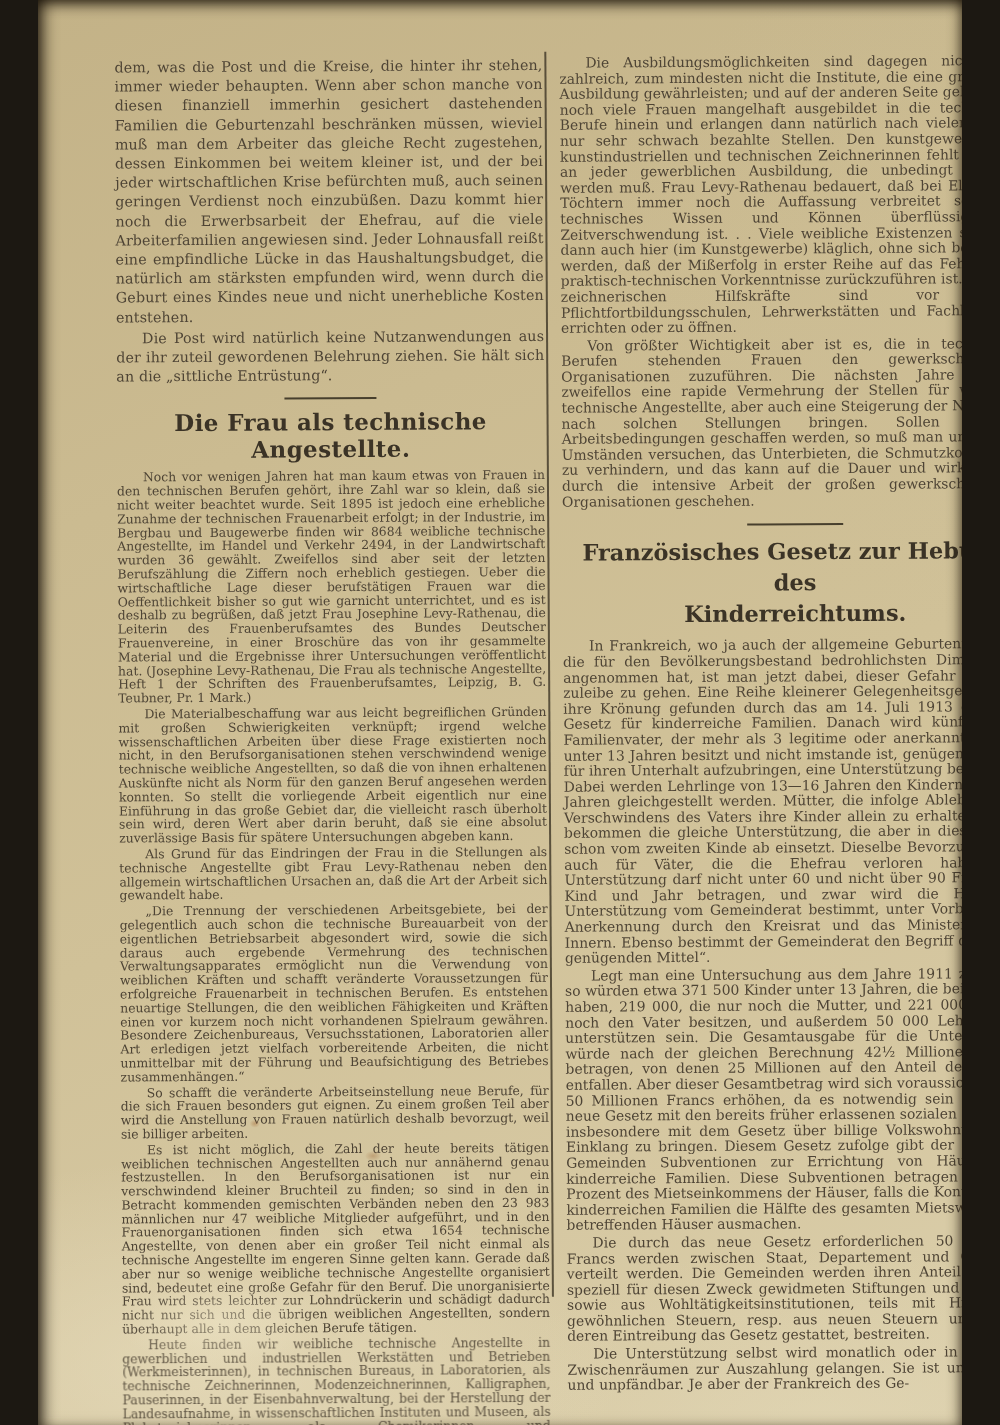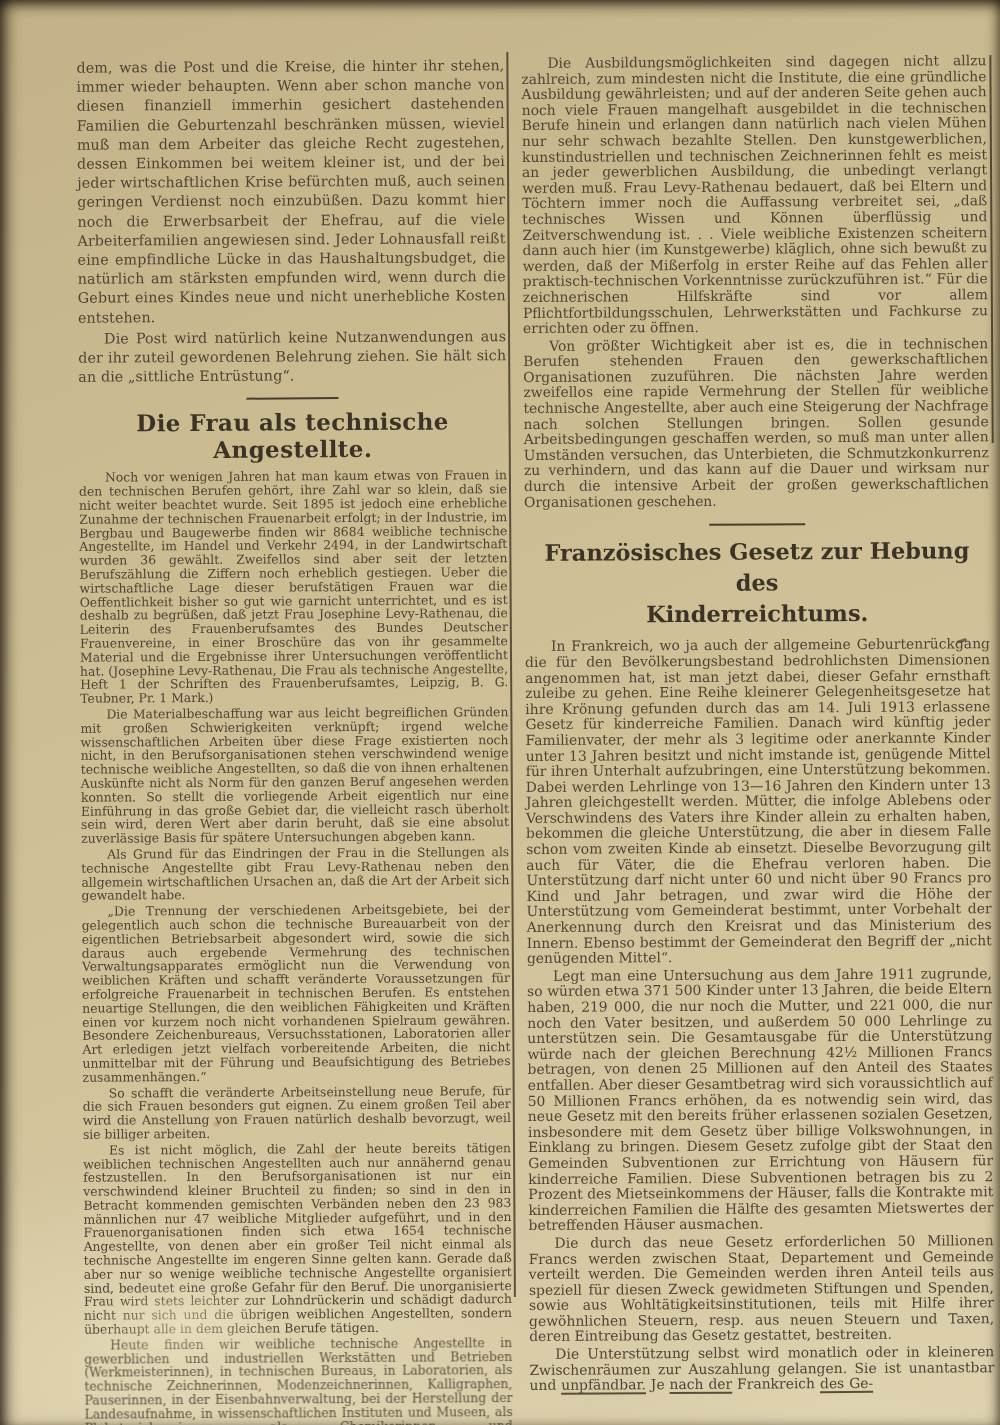--- a/index.html
+++ b/index.html
@@ -1,17 +1,17 @@
 <!DOCTYPE html>
 <html><head>
 <meta charset="utf-8">
 <style>
   html,body{margin:0;padding:0;background:#1c1812;}
   .page{
-    position:relative;width:1000px;height:1425px;margin:0 auto;overflow:hidden;
+    position:relative;width:924px;height:1425px;margin:0 auto;overflow:hidden;
     background:
       radial-gradient(ellipse 600px 300px at 18% 96%, rgba(236,226,196,.55), rgba(236,226,196,0) 70%),
       radial-gradient(ellipse 500px 260px at 85% 100%, rgba(230,219,188,.4), rgba(230,219,188,0) 70%),
       radial-gradient(ellipse 700px 500px at 110% 20%, rgba(205,190,150,.5), rgba(205,190,150,0) 70%),
       linear-gradient(158deg,#c3b287 0%,#cbbb91 30%,#d0c198 55%,#d6c8a2 80%,#dbcfab 100%);
     font-family:"DejaVu Serif","Liberation Serif",serif;
     color:#4e4435;
   }
   .page::after{ 
     content:"";position:absolute;inset:0;pointer-events:none;
@@ -38,21 +38,21 @@
   .divider{position:absolute;left:506px;top:52px;width:2px;height:1245px;background:#453d2b;opacity:.85;}
   .edge-line{position:absolute;left:989px;top:58px;width:2px;height:388px;background:#3a3322;opacity:.8;}
   .margin-mark{position:absolute;left:953px;top:642px;width:10px;height:3px;background:#5a4f3a;transform:rotate(-18deg);border-radius:2px;opacity:.8;}
   .stain-a{position:absolute;left:70px;top:1275px;width:210px;height:90px;border-radius:50%;
     background:radial-gradient(ellipse at center, rgba(240,231,200,.5), rgba(240,231,200,0) 70%);}
   .stain-b{position:absolute;left:320px;top:1150px;width:16px;height:10px;border-radius:50%;
     background:radial-gradient(ellipse at center, rgba(150,90,40,.35), rgba(150,90,40,0) 75%);}
   .stain-c{position:absolute;left:205px;top:1118px;width:10px;height:8px;border-radius:50%;
     background:radial-gradient(ellipse at center, rgba(160,95,40,.4), rgba(160,95,40,0) 75%);}
   .blurry{filter:blur(.35px);opacity:.88;}
-  .pencil-underline{text-decoration:underline;text-decoration-thickness:1.5px;text-underline-offset:2.5px;text-decoration-color:#5a4e38;}
+  .pencil-underline{text-decoration-thickness:1.5px;text-underline-offset:2.5px;text-decoration-color:#5a4e38;}
   .closing{word-spacing:.5px;}
 </style>
 </head>
 <body>
 
 <div class="page">
   <div class="tilt">
 
     <div class="divider"></div>
     <div class="edge-line"></div>
@@ -83,20 +83,20 @@
       <p class="ind">Die Ausbildungsmöglichkeiten sind dagegen nicht allzu zahlreich, zum mindesten nicht die Institute, die eine gründliche Ausbildung gewährleisten; und auf der anderen Seite gehen auch noch viele Frauen mangelhaft ausgebildet in die technischen Berufe hinein und erlangen dann natürlich nach vielen Mühen nur sehr schwach bezahlte Stellen. Den kunstgewerblichen, kunstindustriellen und technischen Zeichnerinnen fehlt es meist an jeder gewerblichen Ausbildung, die unbedingt verlangt werden muß. Frau Levy-Rathenau bedauert, daß bei Eltern und Töchtern immer noch die Auffassung verbreitet sei, „daß technisches Wissen und Können überflüssig und Zeitverschwendung ist. . . Viele weibliche Existenzen scheitern dann auch hier (im Kunstgewerbe) kläglich, ohne sich bewußt zu werden, daß der Mißerfolg in erster Reihe auf das Fehlen aller praktisch-technischen Vorkenntnisse zurückzuführen ist.“ Für die zeichnerischen Hilfskräfte sind vor allem Pflichtfortbildungsschulen, Lehrwerkstätten und Fachkurse zu errichten oder zu öffnen.</p>
       <p class="ind gap">Von größter Wichtigkeit aber ist es, die in technischen Berufen stehenden Frauen den gewerkschaftlichen Organisationen zuzuführen. Die nächsten Jahre werden zweifellos eine rapide Vermehrung der Stellen für weibliche technische Angestellte, aber auch eine Steigerung der Nachfrage nach solchen Stellungen bringen. Sollen gesunde Arbeitsbedingungen geschaffen werden, so muß man unter allen Umständen versuchen, das Unterbieten, die Schmutzkonkurrenz zu verhindern, und das kann auf die Dauer und wirksam nur durch die intensive Arbeit der großen gewerkschaftlichen Organisationen geschehen.</p>
 
       <hr class="rule-r">
 
       <h2 class="head-right"><span>Französisches Gesetz zur Hebung des</span><br><span>Kinderreichtums.</span></h2>
 
       <p class="ind">In Frankreich, wo ja auch der allgemeine Geburtenrückgang die für den Bevölkerungsbestand bedrohlichsten Dimensionen angenommen hat, ist man jetzt dabei, dieser Gefahr ernsthaft zuleibe zu gehen. Eine Reihe kleinerer Gelegenheitsgesetze hat ihre Krönung gefunden durch das am 14. Juli 1913 erlassene Gesetz für kinderreiche Familien. Danach wird künftig jeder Familienvater, der mehr als 3 legitime oder anerkannte Kinder unter 13 Jahren besitzt und nicht imstande ist, genügende Mittel für ihren Unterhalt aufzubringen, eine Unterstützung bekommen. Dabei werden Lehrlinge von 13—16 Jahren den Kindern unter 13 Jahren gleichgestellt werden. Mütter, die infolge Ablebens oder Verschwindens des Vaters ihre Kinder allein zu erhalten haben, bekommen die gleiche Unterstützung, die aber in diesem Falle schon vom zweiten Kinde ab einsetzt. Dieselbe Bevorzugung gilt auch für Väter, die die Ehefrau verloren haben. Die Unterstützung darf nicht unter 60 und nicht über 90 Francs pro Kind und Jahr betragen, und zwar wird die Höhe der Unterstützung vom Gemeinderat bestimmt, unter Vorbehalt der Anerkennung durch den Kreisrat und das Ministerium des Innern. Ebenso bestimmt der Gemeinderat den Begriff der „nicht genügenden Mittel“.</p>
       <p class="ind gap">Legt man eine Untersuchung aus dem Jahre 1911 zugrunde, so würden etwa 371 500 Kinder unter 13 Jahren, die beide Eltern haben, 219 000, die nur noch die Mutter, und 221 000, die nur noch den Vater besitzen, und außerdem 50 000 Lehrlinge zu unterstützen sein. Die Gesamtausgabe für die Unterstützung würde nach der gleichen Berechnung 42½ Millionen Francs betragen, von denen 25 Millionen auf den Anteil des Staates entfallen. Aber dieser Gesamtbetrag wird sich voraussichtlich auf 50 Millionen Francs erhöhen, da es notwendig sein wird, das neue Gesetz mit den bereits früher erlassenen sozialen Gesetzen, insbesondere mit dem Gesetz über billige Volkswohnungen, in Einklang zu bringen. Diesem Gesetz zufolge gibt der Staat den Gemeinden Subventionen zur Errichtung von Häusern für kinderreiche Familien. Diese Subventionen betragen bis zu 2 Prozent des Mietseinkommens der Häuser, falls die Kontrakte mit kinderreichen Familien die Hälfte des gesamten Mietswertes der betreffenden Häuser ausmachen.</p>
       <p class="ind gap">Die durch das neue Gesetz erforderlichen 50 Millionen Francs werden zwischen Staat, Departement und Gemeinde verteilt werden. Die Gemeinden werden ihren Anteil teils aus speziell für diesen Zweck gewidmeten Stiftungen und Spenden, sowie aus Wohltätigkeitsinstitutionen, teils mit Hilfe ihrer gewöhnlichen Steuern, resp. aus neuen Steuern und Taxen, deren Eintreibung das Gesetz gestattet, bestreiten.</p>
-      <p class="ind gap closing"><span>Die Unterstützung selbst wird monatlich oder in kleineren Zwischenräumen zur Auszahlung gelangen. Sie ist unantastbar und </span><span class="pencil-underline">unpfändbar.</span><span> Je </span><span class="pencil-underline">nach der</span><span> Frankreich </span><span class="pencil-underline">des Ge-</span></p>
+      <p class="ind gap closing"><span>Die Unterstützung selbst wird monatlich oder in kleineren Zwischenräumen zur Auszahlung gelangen. Sie ist unantastbar und </span><span class="pencil-underline">unpfändbar.</span><span> Je </span><span class="pencil-underline">aber der</span><span> Frankreich </span><span class="pencil-underline">des Ge-</span></p>
     </div>
 
     <div class="stain-a"></div>
     <div class="stain-b"></div>
     <div class="stain-c"></div>
   </div>
 </div>
 
 </body></html>

